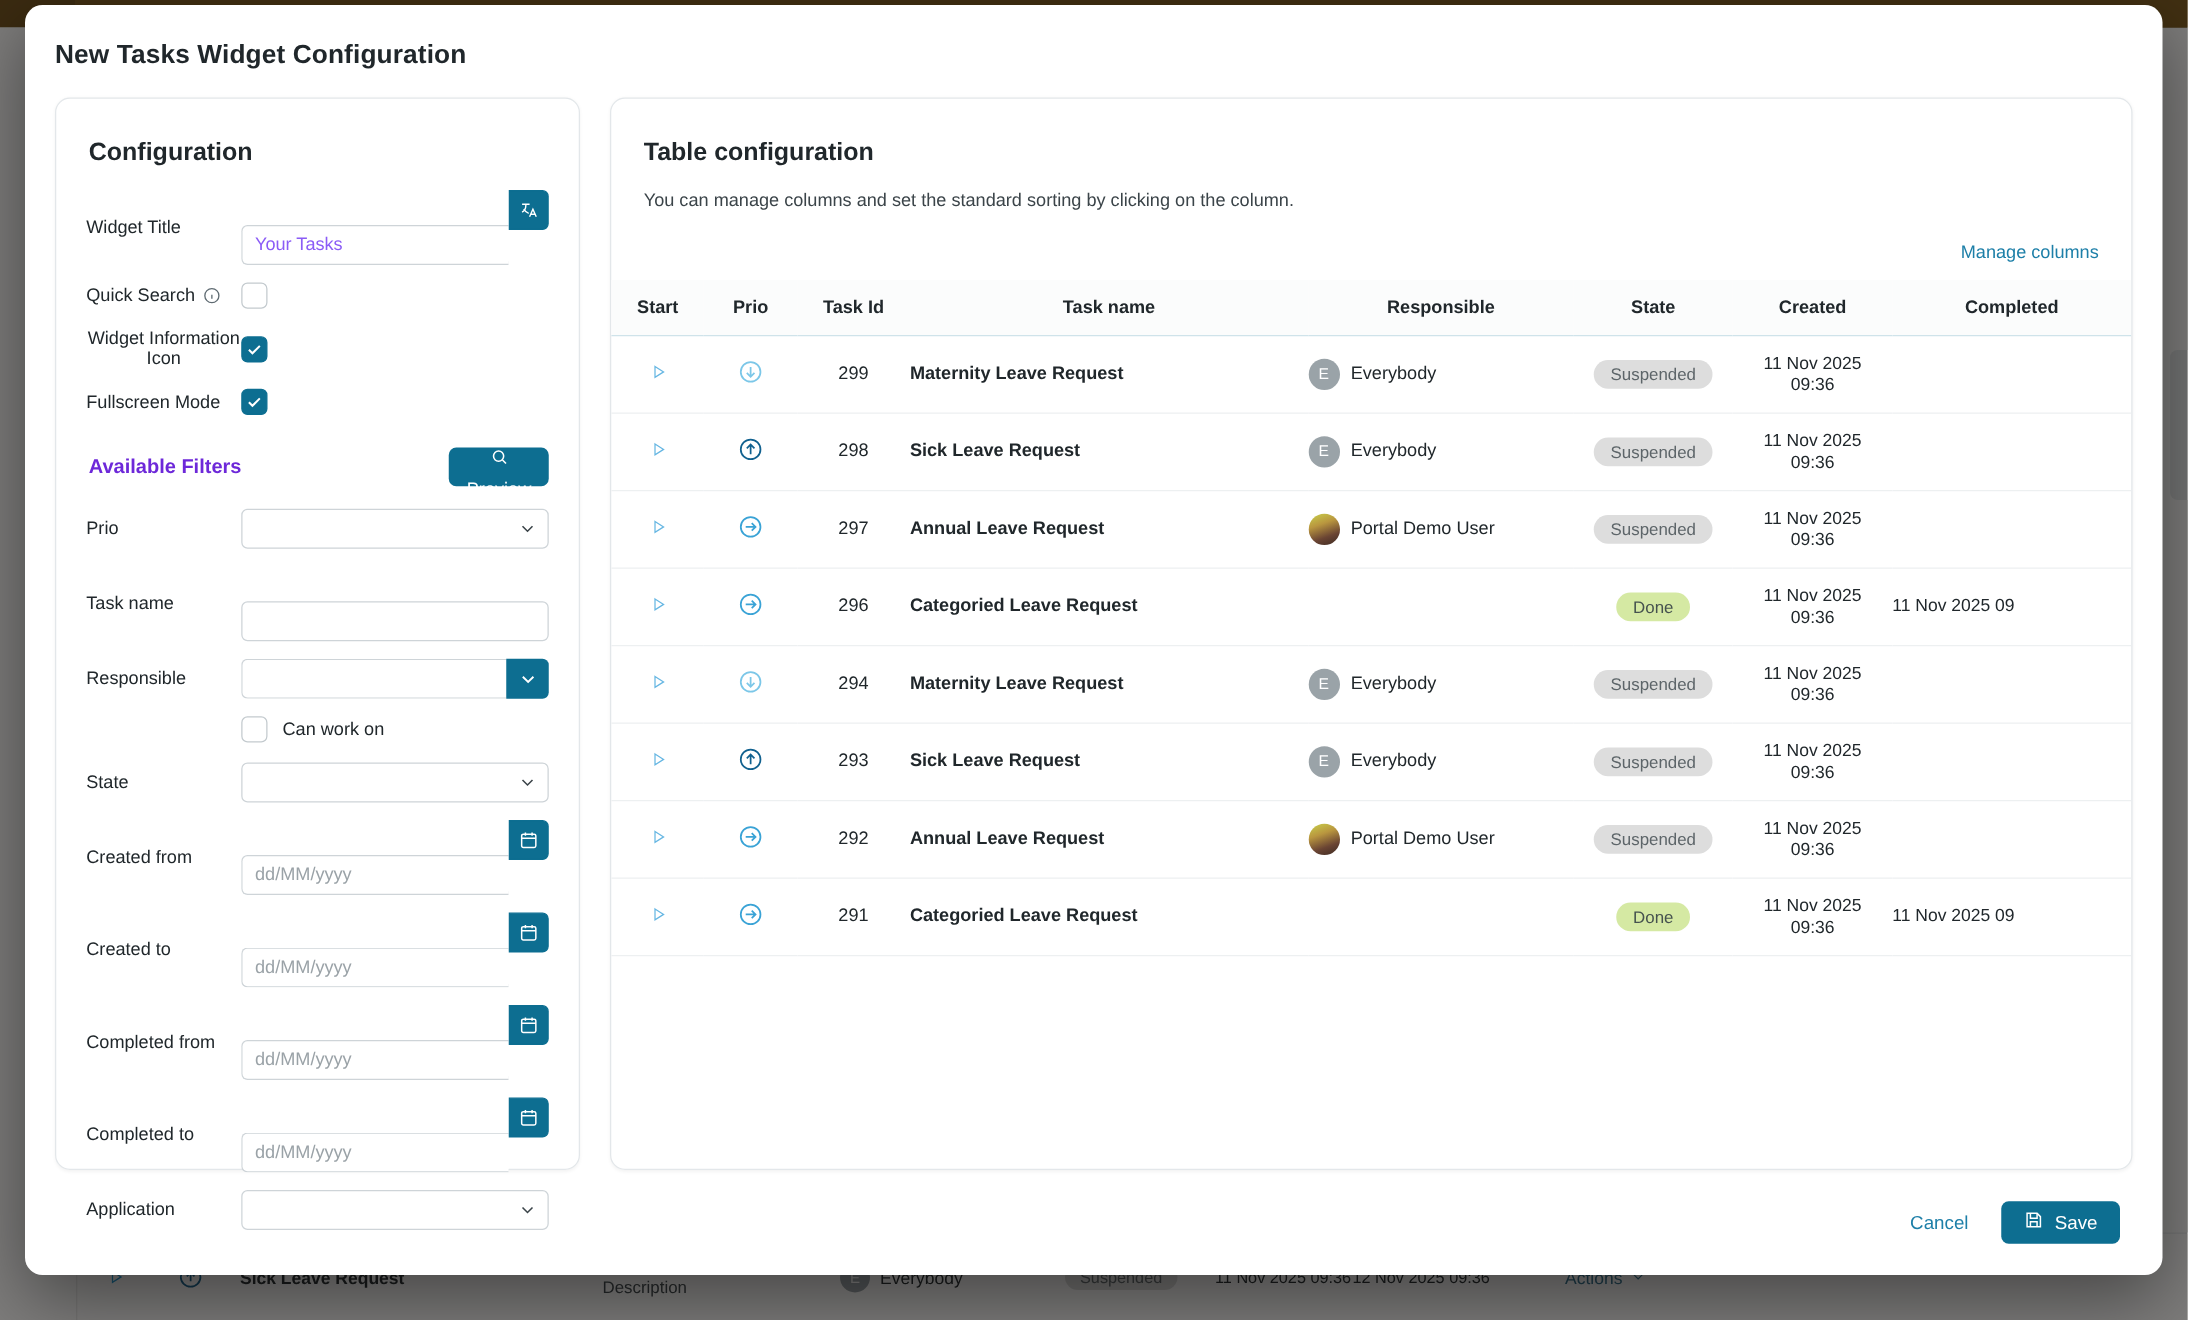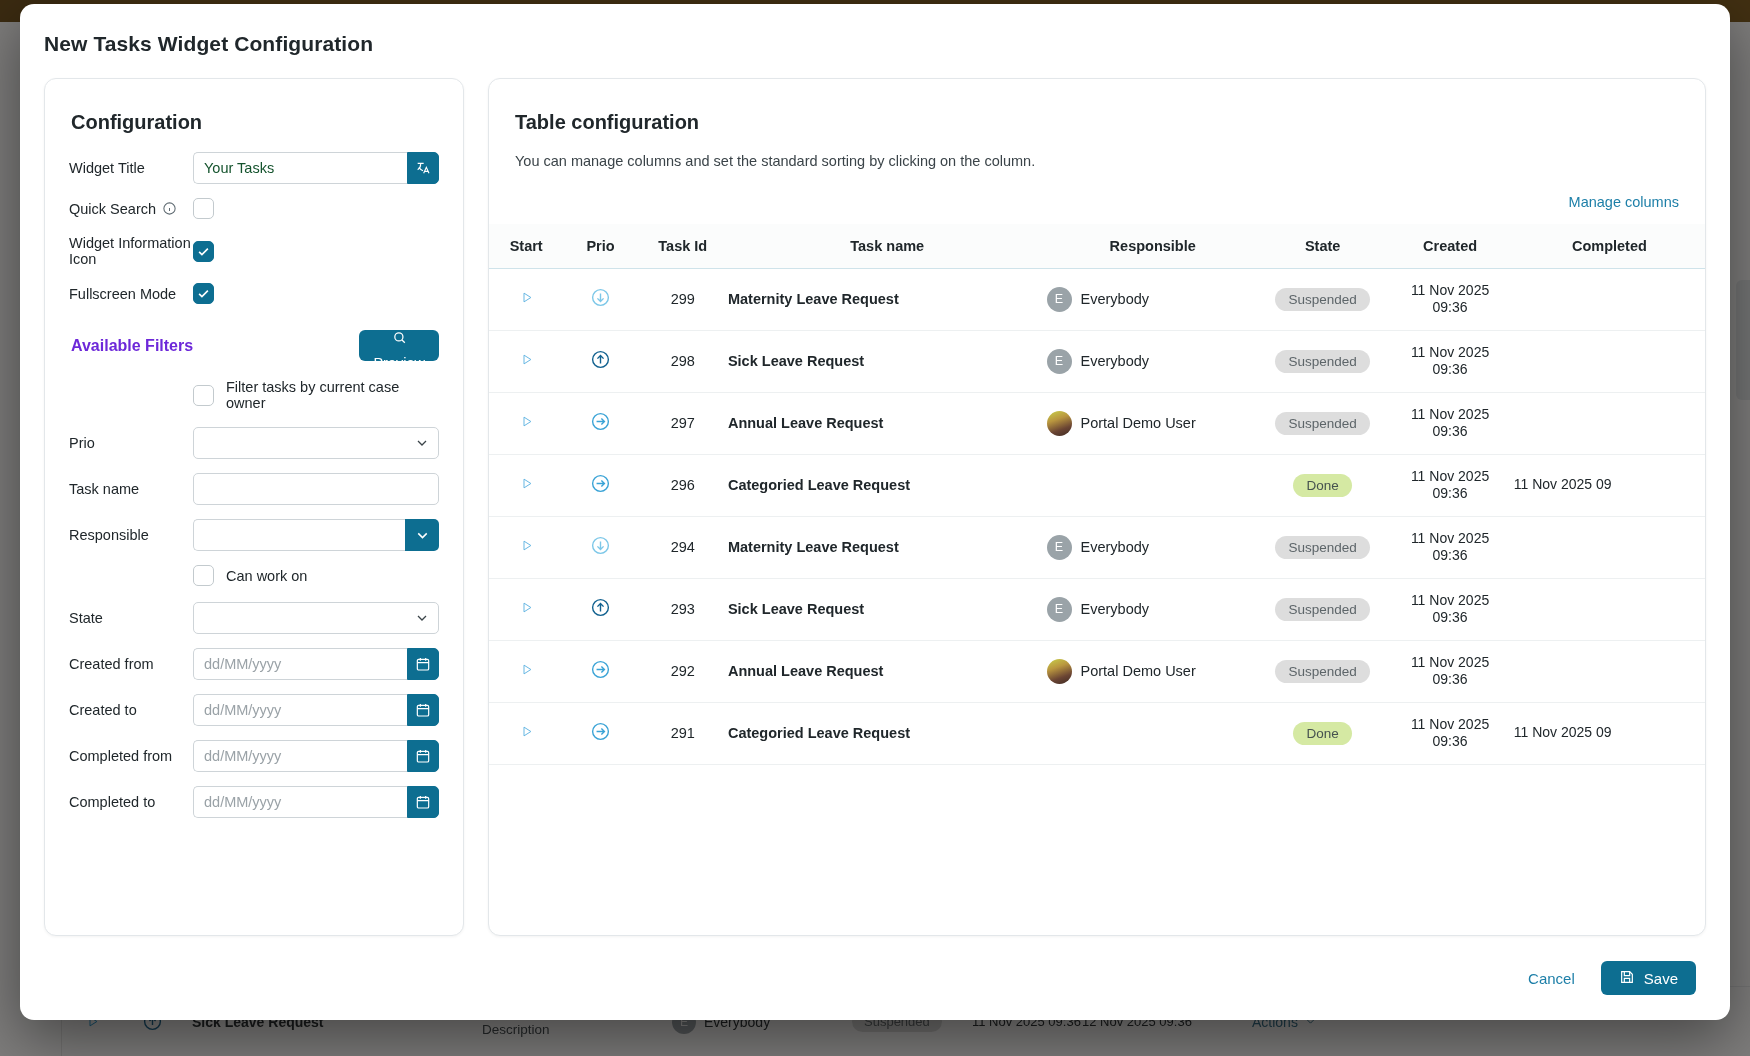--- a/index.html
+++ b/index.html
@@ -71,22 +71,22 @@
   .panel-sub { font-size:14.5px; color:#3b4449; line-height:1.35; margin:0 0 22px 0; }
   .left-panel .panel-h, .left-panel .panel-sub { margin-left:2px; }
   .right-panel .panel-h, .right-panel .panel-sub { padding-left:26px; }
 
   
   .frow { display:flex; align-items:center; margin-bottom:14px; }
   .flabel { width:124px; flex:none; font-size:14.5px; color:#20272b; display:flex; align-items:center; gap:6px; }
   .fctrl { flex:1; display:flex; }
   .inp {
     flex:1; height:32px; border:1px solid #ced4d8; border-radius:5px;
-    background:#fff; font-size:14.5px; color:#14532d; padding:0 10px;
-    font-family:"Liberation Sans", sans-serif; outline:none;
+    background:#fff; font-size:14.5px; color:#8b5cf6; padding:0 10px;
+    font-family:"Liberation Sans", sans-serif; outline:none;margin-top:28px;
   }
   .inp::placeholder { color:#8b9399; }
   .inp.ph-date::placeholder { color:#9aa2a7; }
   .addon {
     width:32px; height:32px; flex:none; background:#0d6e91; border:1px solid #0d6e91;
     border-radius:0 5px 5px 0; display:flex; align-items:center; justify-content:center; color:#fff;
   }
   .inp.with-addon { border-radius:5px 0 0 5px; border-right:none; }
   .addon svg { width:16px; height:16px; }
 
@@ -98,21 +98,21 @@
   .sel-teal-addon {
     width:34px; height:32px; flex:none; background:#0d6e91; border-radius:0 5px 5px 0;
     display:flex; align-items:center; justify-content:center; color:#fff;
   }
   .sel.with-teal { border-radius:5px 0 0 5px; border-right:none; }
 
   
   .cb { width:21px; height:21px; border-radius:5px; border:1.6px solid #c3cace; background:#fff; flex:none; }
   .cb.on { background:#0d6e91; border-color:#0d6e91; display:flex; align-items:center; justify-content:center; }
   .cb.on svg { width:15px; height:15px; color:#fff; }
-  .cb-row { display:flex; align-items:center; margin-bottom:16px; }
+  .cb-row { display:flex; align-items:center; margin-bottom:16px;text-align:center; }
   .cb-row .flabel { width:124px; }
   .cb-inline { display:flex; align-items:center; gap:12px; margin:0 0 16px 124px; }
   .cb-inline span { font-size:14.5px; color:#20272b; }
 
   .info-i { width:15px; height:15px; color:#5f6b72; }
 
   .filters-head { display:flex; align-items:center; justify-content:space-between; margin:26px 0 18px 2px; }
   .filters-title { font-size:16px; font-weight:bold; color:#6d28d9; }
   .btn-preview {
     background:#0d6e91; color:#fff; border:none; border-radius:6px;
@@ -309,24 +309,20 @@
           <span>
             <svg viewBox="0 0 24 24" fill="none" stroke="currentColor" stroke-width="2">
                 <circle cx="11" cy="11" r="6.5"></circle>
                 <path d="M16 16l4.5 4.5"></path>
               </svg>
           </span>
           <span>Preview</span>
         </button>
       </div>
 
-      <div class="cb-inline">
-        <div class="cb"></div>
-        <span>Filter tasks by current case owner</span>
-      </div>
 
       <div class="frow">
         <div class="flabel">Prio</div>
         <div class="fctrl">
           <div class="sel">
             <svg viewBox="0 0 24 24" fill="none" stroke="#3b4449" stroke-width="1.9">
                 <path d="M6 9l6 6 6-6"></path>
               </svg>
           </div>
         </div>
@@ -412,20 +408,30 @@
           <input class="inp with-addon ph-date" placeholder="dd/MM/yyyy" style="">
           <span class="addon">
             <svg viewBox="0 0 24 24" fill="none" stroke="currentColor" stroke-width="1.8">
                 <rect x="3.5" y="5" width="17" height="16" rx="2"></rect>
                 <path d="M3.5 10h17M8 3v4M16 3v4"></path>
               </svg>
           </span>
         </div>
       </div>
 
+      <div class="frow">
+        <div class="flabel">Application</div>
+        <div class="fctrl">
+          <div class="sel">
+            <svg viewBox="0 0 24 24" fill="none" stroke="#3b4449" stroke-width="1.9">
+                <path d="M6 9l6 6 6-6"></path>
+              </svg>
+          </div>
+        </div>
+      </div>
     </div>
 
     <div class="panel right-panel">
       <div class="panel-h">Table configuration</div>
       <div class="panel-sub">You can manage columns and set the standard sorting by clicking on the column.</div>
 
       <div class="manage-wrap">
         <span class="manage-link">Manage columns</span>
       </div>
 

